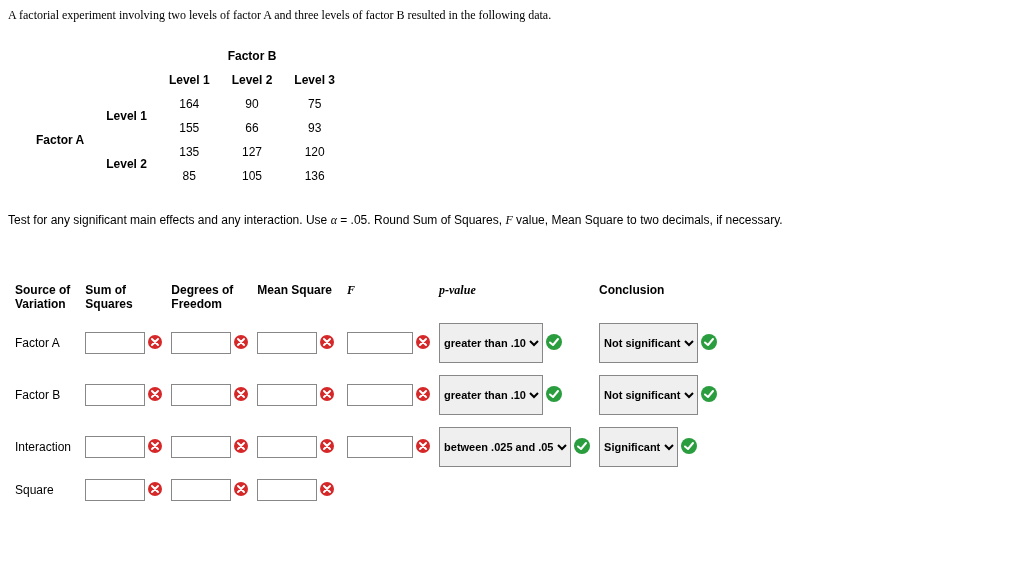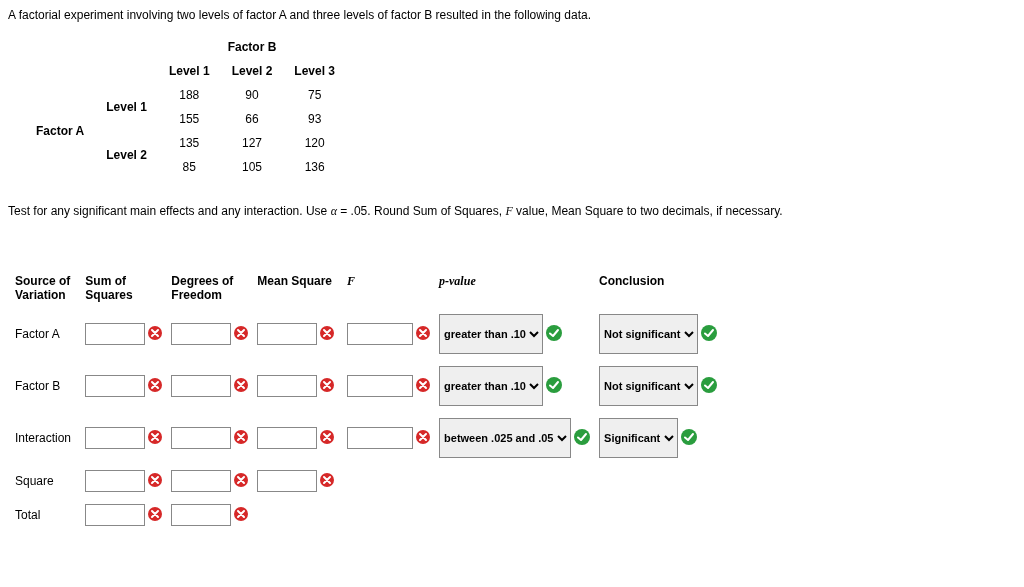--- a/index.html
+++ b/index.html
@@ -2,21 +2,22 @@
 <html><head>
 <meta charset="utf-8">
 <style>
 body {
   font-family: Verdana, Geneva, sans-serif;
   font-size: 12px;
   color: #000;
   margin: 8px;
 }
 .intro {
-  margin-bottom: 12px;
+  margin-bottom: 20px;
+  font-family: Liberation Serif, serif;
 }
 .data-table {
   margin-left: 16px;
   margin-bottom: 24px;
 }
 .data-table td, .data-table th {
   padding: 4px 10px;
   text-align: center;
   font-size: 12px;
 }
@@ -92,21 +93,21 @@
   <tr>
     <td></td>
         <td></td>
     <td class="hdr">Level 1</td>
     <td class="hdr">Level 2</td>
     <td class="hdr">Level 3</td>
   </tr>
   <tr>
     <td></td>
     <td rowspan="2" class="rowlabel">Level 1</td>
-    <td>188</td>
+    <td>164</td>
     <td>90</td>
     <td>75</td>
   </tr>
   <tr>
     <td rowspan="2" class="rowlabel">Factor A</td>
     <td>155</td>
     <td>66</td>
     <td>93</td>
   </tr>
   <tr>
@@ -236,29 +237,14 @@
             </svg></span></td>
     <td><input class="numfld" style=""><span class="mark"><svg width="16" height="16">
               <circle cx="8" cy="8" r="7" fill="#d62828"></circle>
               <path d="M5 5 L11 11 M11 5 L5 11" stroke="#fff" stroke-width="2" stroke-linecap="round"></path>
             </svg></span></td>
     <td></td>
         <td></td>
         <td></td>
   </tr>
 
-  <tr>
-    <td class="rowname">Total</td>
-    <td><input class="numfld" style=""><span class="mark"><svg width="16" height="16">
-              <circle cx="8" cy="8" r="7" fill="#d62828"></circle>
-              <path d="M5 5 L11 11 M11 5 L5 11" stroke="#fff" stroke-width="2" stroke-linecap="round"></path>
-            </svg></span></td>
-    <td><input class="numfld" style=""><span class="mark"><svg width="16" height="16">
-              <circle cx="8" cy="8" r="7" fill="#d62828"></circle>
-              <path d="M5 5 L11 11 M11 5 L5 11" stroke="#fff" stroke-width="2" stroke-linecap="round"></path>
-            </svg></span></td>
-    <td></td>
-        <td></td>
-        <td></td>
-        <td></td>
-  </tr>
 </tbody>
   </table>
 
 </body></html>

